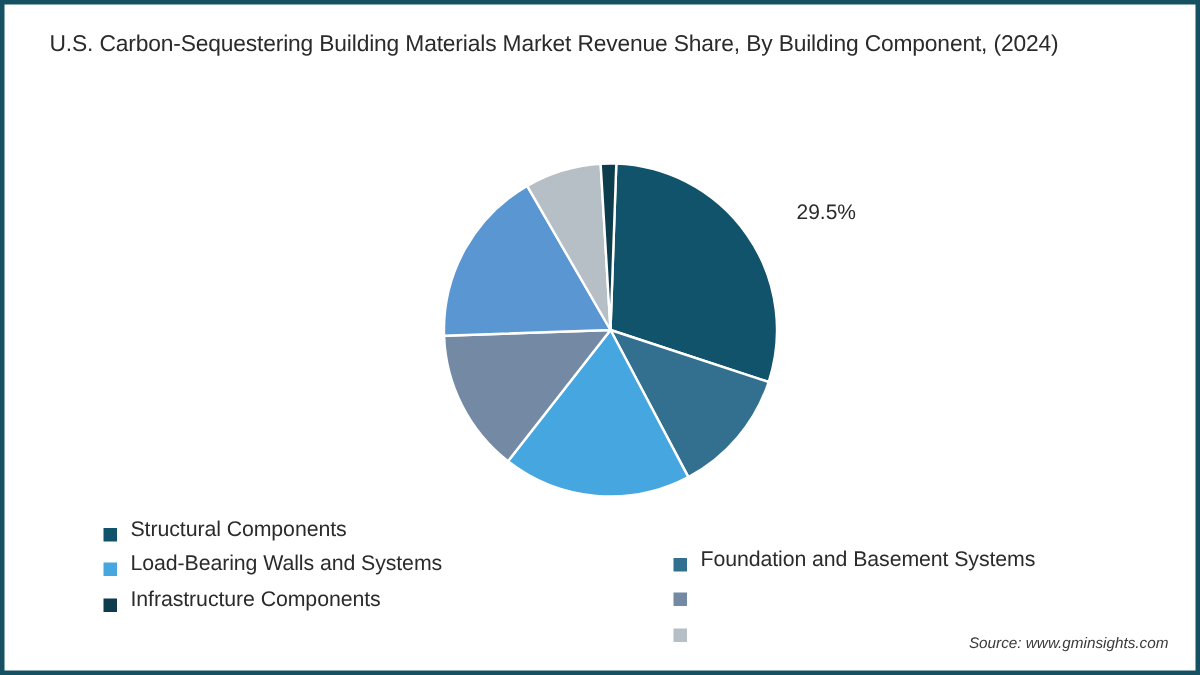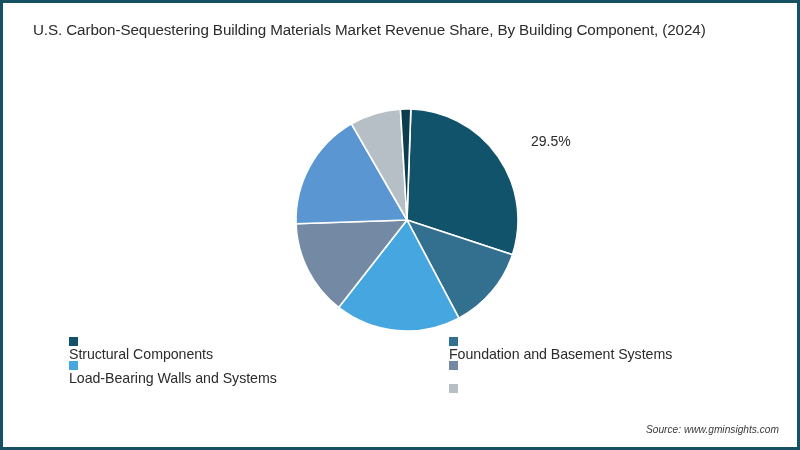--- a/index.html
+++ b/index.html
@@ -60,26 +60,25 @@
     position: absolute;
     left: 66px;
     top: 334px;
     width: 700px;
   }
   .legend-col {
     position: absolute;
     top: 0;
   }
   #legend-col-left { left: 0px; width: 370px; }
-  #legend-col-right { left: 380px; width: 320px; }
+  #legend-col-right { left: 380px; width: 320px; margin-top: 20px; }
   .legend-item {
     display: flex;
-    align-items: flex-start;
+    align-items: flex-end;
     height: 23.5px;
-    flex-direction: column;
   }
   .swatch {
     width: 9px;
     height: 9px;
     flex: 0 0 9px;
     margin-right: 9px;
   }
   .legend-label {
     font-size: 14.2px;
     color: #2b2b2b;
@@ -136,20 +135,24 @@
   <div id="legend">
     <div class="legend-col" id="legend-col-left">
         <div class="legend-item">
           <span class="swatch" style="background: rgb(17, 83, 107);"></span>
           <span class="legend-label">Structural Components</span>
         </div>
         <div class="legend-item">
           <span class="swatch" style="background: rgb(70, 167, 224);"></span>
           <span class="legend-label">Load-Bearing Walls and Systems</span>
         </div>
+        <div class="legend-item">
+          <span class="swatch" style="background: rgb(13, 61, 77);"></span>
+          <span class="legend-label">Infrastructure Components</span>
+        </div>
       </div>
     <div class="legend-col" id="legend-col-right">
         <div class="legend-item">
           <span class="swatch" style="background: rgb(51, 112, 143);"></span>
           <span class="legend-label">Foundation and Basement Systems</span>
         </div>
         <div class="legend-item">
           <span class="swatch" style="background: rgb(116, 137, 163);"></span>
         </div>
         <div class="legend-item">

